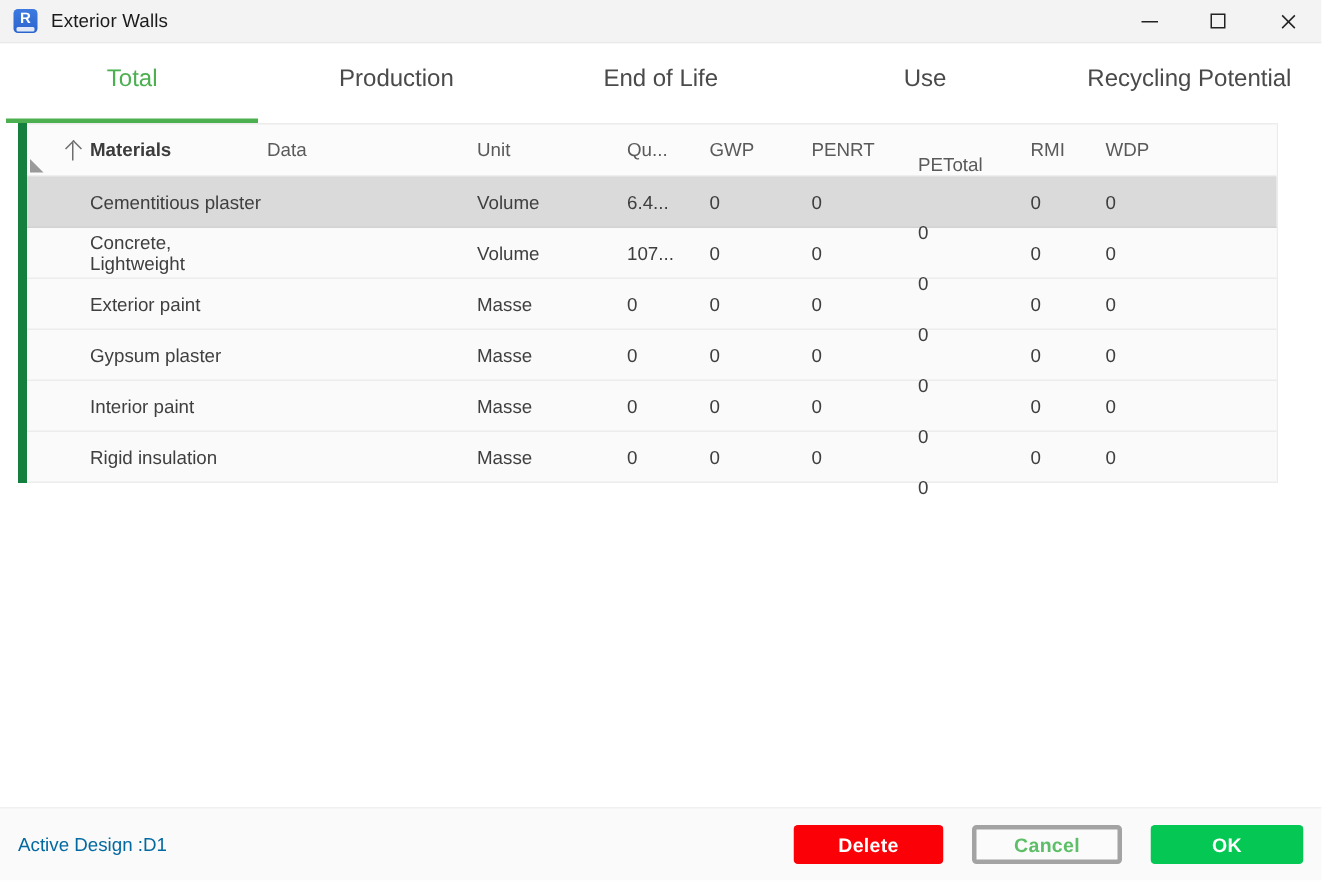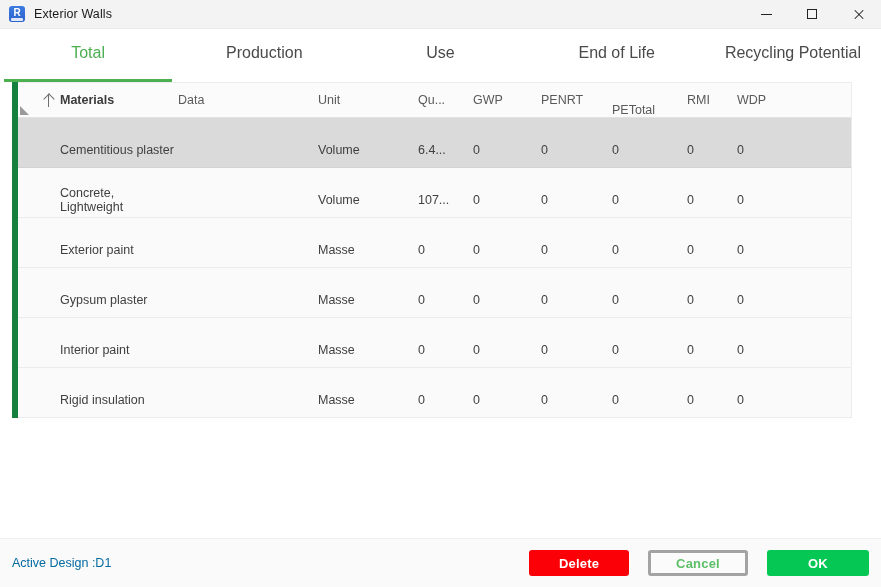--- a/index.html
+++ b/index.html
@@ -90,21 +90,21 @@
   .sort-arrow { position: relative; width: 12px; height: 13px; margin-right: 5px; display:inline-block; }
   .sort-arrow::before {
     content:""; position:absolute; left: 5px; top: 1px; width: 1px; height: 12px; background:#6e6e6e;
   }
   .sort-arrow::after {
     content:""; position:absolute; left: 1.5px; top: 1px;
     width: 7px; height: 7px; border-left: 1px solid #6e6e6e; border-top: 1px solid #6e6e6e;
     transform: rotate(45deg);
   }
   .row {
-    display: flex; align-items: flex-end; height: 50px;
+    display: flex; align-items: flex-start; height: 34px;
     background: #fafafa; border-bottom: 1px solid #ececec;
   }
   .row.selected { background: #dadada; border-bottom-color: #d2d2d2; }
   .cell { font-size: 12.5px; color: #3f3f3f; display:flex; align-items:center; height: 34px; }
 
   
   .c-mat  { width: 160px; padding-left: 42px; }
   .c-data { width: 140px; }
   .c-unit { width: 100px; }
   .c-qu   { width: 55px; }
@@ -157,24 +157,24 @@
   </div>
 
   <div class="tabbar">
     <div class="tab active">
       <span>Total</span>
     </div>
     <div class="tab">
       <span>Production</span>
     </div>
     <div class="tab">
+      <span>End of Life</span>
+    </div>
+    <div class="tab">
       <span>Use</span>
-    </div>
-    <div class="tab">
-      <span>End of Life</span>
     </div>
     <div class="tab">
       <span>Recycling Potential</span>
     </div>
   </div>
 
   <div class="table-area">
     <div class="grid">
 
       <div class="grid-header">

